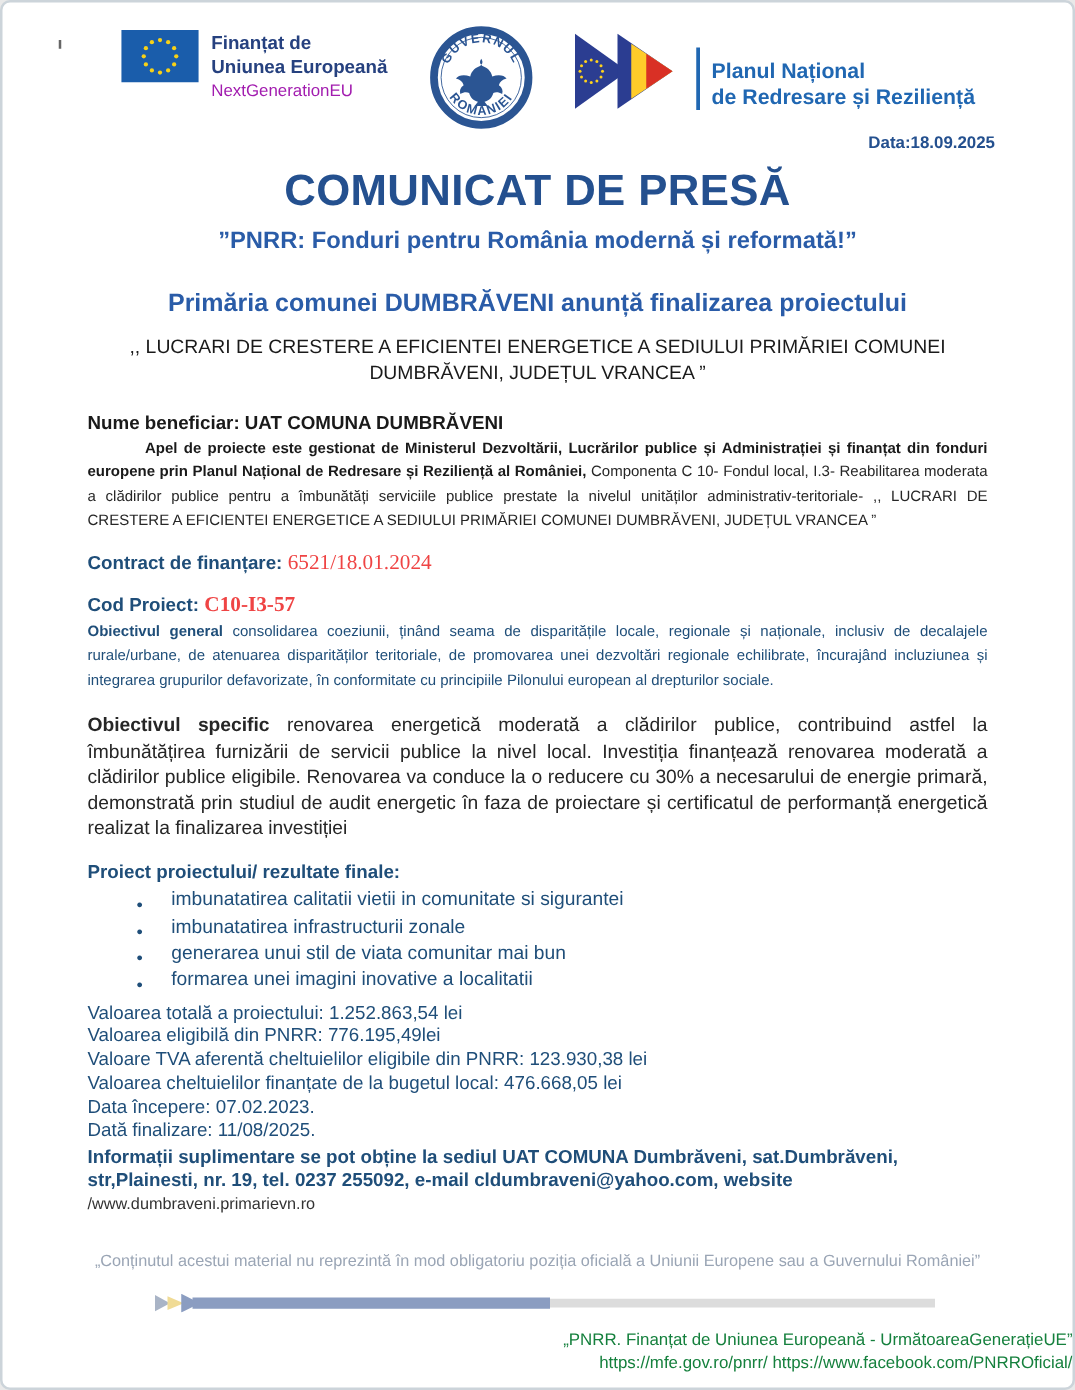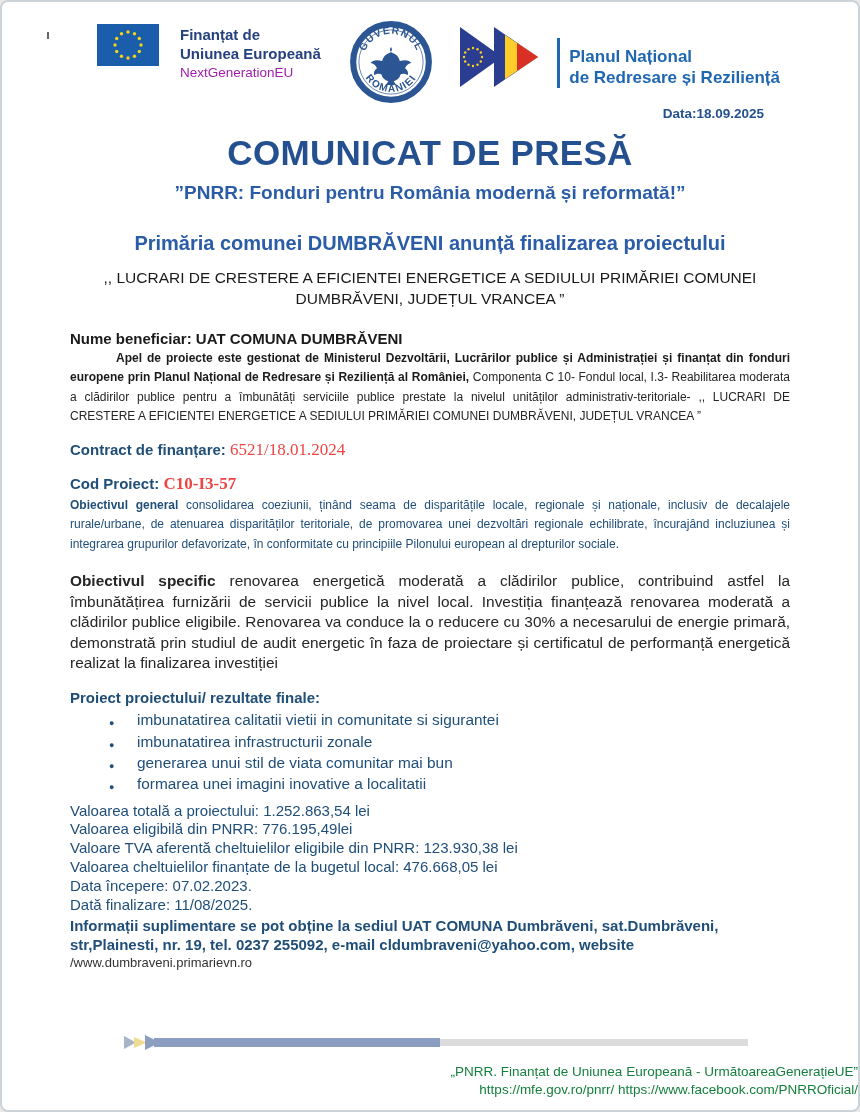--- a/index.html
+++ b/index.html
@@ -7,31 +7,31 @@
     width:860px; height:1112px; margin:0 auto; background:#ffffff;
     border:2px solid #ccd4da; border-radius:8px; box-sizing:border-box;
     position:relative; overflow:hidden;
     font-family:"Liberation Sans", sans-serif; color:#1a1a1a;
   }
   .tick { position:absolute; left:45px; top:30px; width:2px; height:7px; background:#666; }
 
   
   .header { display:flex; align-items:flex-start; justify-content:space-between;
             padding:22px 78px 0 95px; height:78px; }
-  .eu-logo { display:flex; gap:21px; }
+  .eu-logo { display:flex; gap:10px; }
   .eu-flag { width:62px; height:42px; display:block; }
   .eu-text { padding-top:1px; }
   .eu-bold { font-size:15px; line-height:19px; font-weight:bold; color:#26417F; }
   .eu-gray { font-size:13.5px; line-height:19px; color:#a21caf; }
   .gov-seal-svg { width:88px; height:88px; margin-top:-6px; }
   .pnrr-logo { display:flex; align-items:flex-end; gap:9px; margin-top:2px; }
   .pnrr-tri { width:88px; height:62px; }
   .pnrr-sep { width:3px; height:50px; background:#2067B2; }
   .pnrr-text { font-weight:bold; color:#2067B2; font-size:17px; line-height:20.5px; white-space:nowrap; }
-  .date-row { text-align:right; padding-right:94px; margin-top:4px;
+  .date-row { text-align:right; padding-right:62px; margin-top:4px;
               font-size:13.5px; font-weight:bold; color:#24508F; }
 
   
   .title { text-align:center; color:#24508F; font-size:35px; font-weight:bold;
            margin:12px 0 0; letter-spacing:0.3px; }
   .subtitle { text-align:center; color:#2A5CA8; font-size:19px; font-weight:bold; margin-top:9px; }
   .announcement { text-align:center; color:#2A5CA8; font-size:20px; font-weight:bold; margin-top:28px; }
   .project-title { text-align:center; font-size:15.5px; color:#1a1a1a;
                    margin:13px auto 0; width:706px; line-height:20.5px; }
 
@@ -178,20 +178,21 @@
       <div class="fin-line">Valoarea cheltuielilor finanțate de la bugetul local: 476.668,05 lei</div>
       <div class="fin-line">Data începere: 07.02.2023.</div>
       <div class="fin-line">Dată finalizare: 11/08/2025.</div>
     </div>
 
     <div class="contact-info">Informații suplimentare se pot obține la sediul UAT COMUNA Dumbrăveni, sat.Dumbrăveni, str,Plainesti, nr. 19, tel. 0237 255092, e-mail cldumbraveni@yahoo.com, website</div>
     <div class="website">/www.dumbraveni.primarievn.ro</div>
   </div>
 
   <div class="footer">
+    <div class="disclaimer">„Conținutul acestui material nu reprezintă în mod obligatoriu poziția oficială a Uniunii Europene sau a Guvernului României”</div>
     <svg class="footer-bar" width="624" height="15" viewBox="0 0 624 15">
       <polygon points="0,1 0,14 12,7.5" fill="#A9B4C6"></polygon>
       <polygon points="10,2 10,13 23,7.5" fill="#F0DB95"></polygon>
       <polygon points="21,0 21,15 36,7.5" fill="#8B9DC1"></polygon>
       <rect x="30" y="3" width="286" height="9" fill="#8B9DC1"></rect>
       <rect x="316" y="4" width="308" height="7" fill="#DCDCDC"></rect>
     </svg>
     <div class="footer-l1">„PNRR. Finanțat de Uniunea Europeană - UrmătoareaGenerațieUE”</div>
     <div class="footer-l2">https://mfe.gov.ro/pnrr/ https://www.facebook.com/PNRROficial/</div>
   </div>

